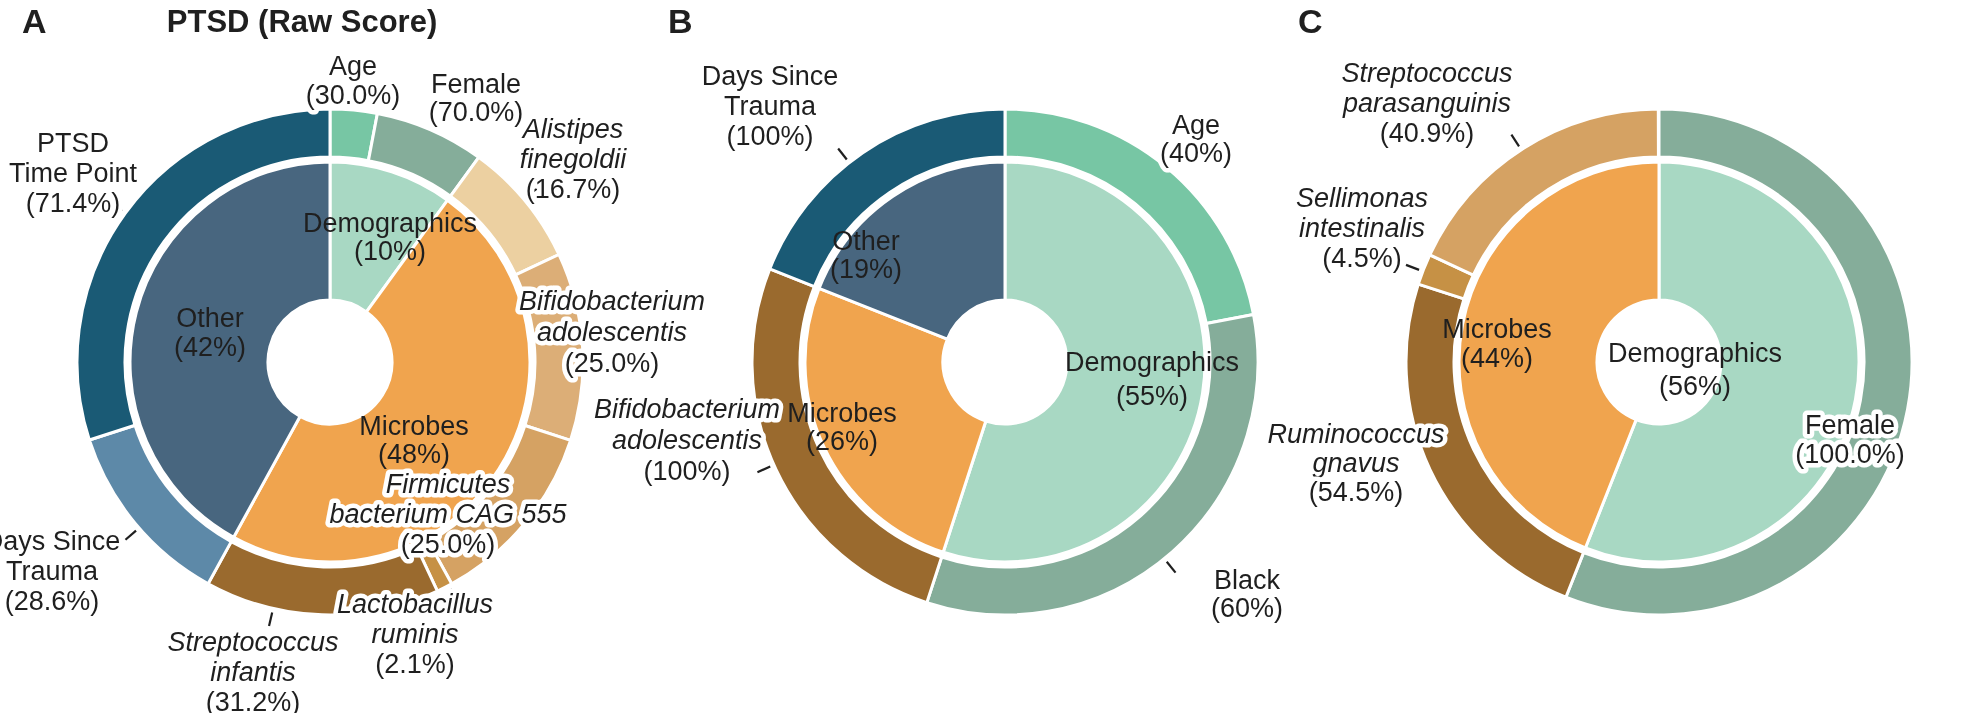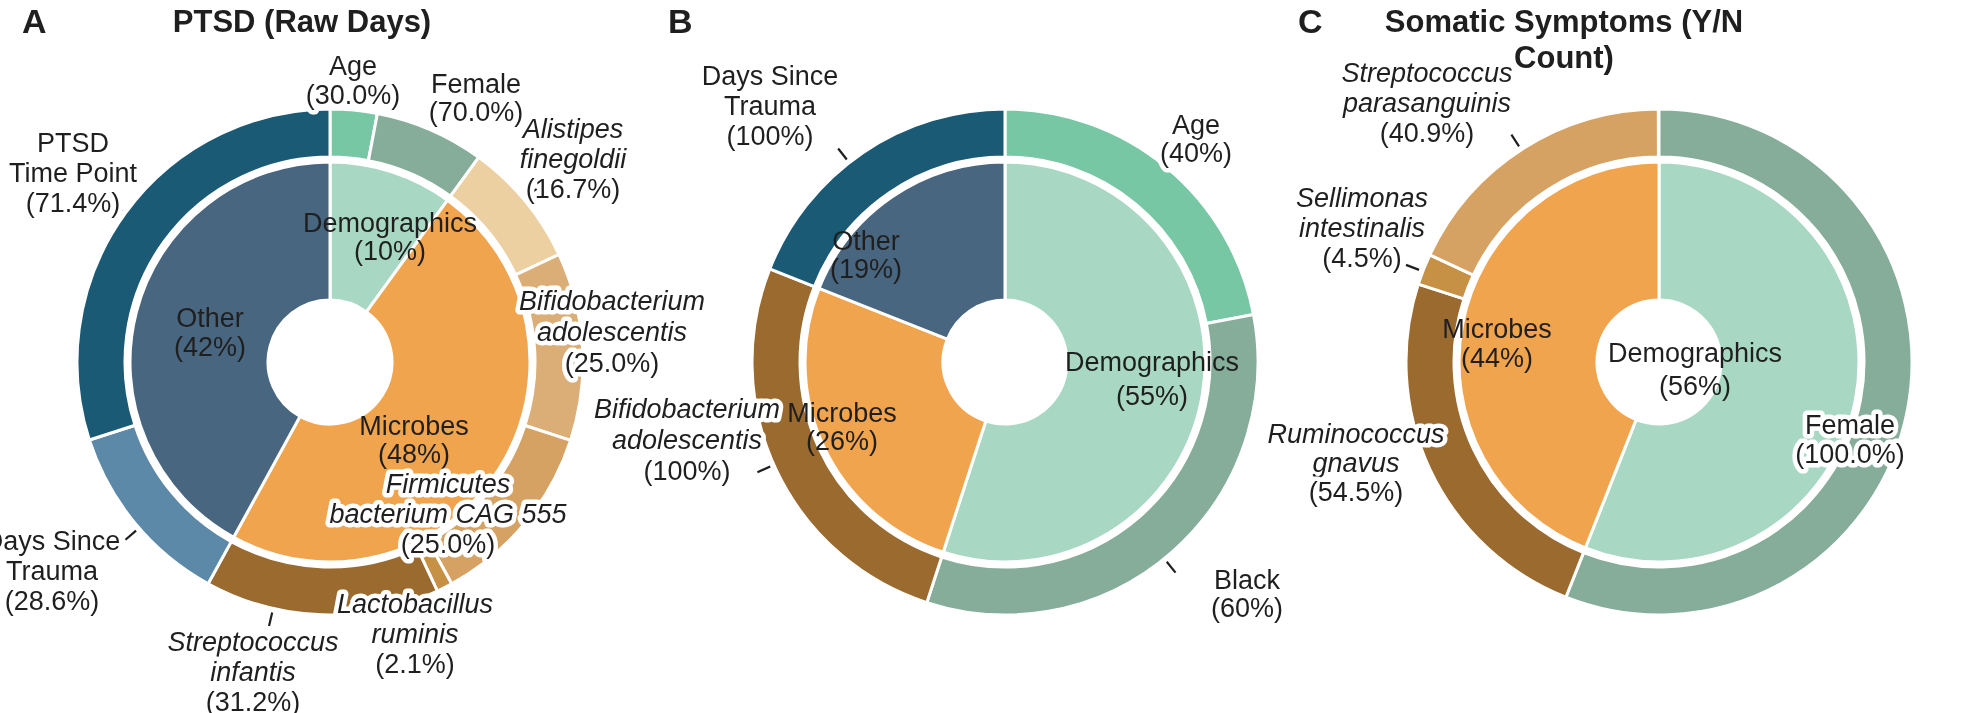--- a/index.html
+++ b/index.html
@@ -12,26 +12,25 @@
   .tick{stroke:#1f1f1f;stroke-width:2.2;fill:none;}
   .lbl{font-family:"Liberation Sans", sans-serif;font-size:27px;fill:#1f1f1f;text-anchor:middle;}
   .halo{stroke:#ffffff;stroke-width:9;paint-order:stroke;stroke-linejoin:round;}
   .it{font-style:italic;}
 </style>
 </head>
 <body>
 
 <div class="stage">
   <div class="panel-letter" style="left:22px;">A</div>
-  <div class="panel-title" style="left:92px;">PTSD (Raw Days)</div>
+  <div class="panel-title" style="left:92px;">PTSD (Raw Score)</div>
 
   <div class="panel-letter" style="left:668px;">B</div>
 
   <div class="panel-letter" style="left:1298px;">C</div>
-  <div class="panel-title" style="left:1354px;">Somatic Symptoms (Y/N Count)</div>
 
   <svg id="fig" width="1975" height="713" viewBox="0 0 1975 713">
       <g>
         <path d="M330.00 109.00 A253 253 0 0 1 377.41 113.48 L368.41 160.63 A205 205 0 0 0 330.00 157.00 Z" fill="#77c6a4" class="seg"></path>
         <path d="M377.41 113.48 A253 253 0 0 1 478.71 157.32 L450.50 196.15 A205 205 0 0 0 368.41 160.63 Z" fill="#85ad9a" class="seg"></path>
         <path d="M478.71 157.32 A253 253 0 0 1 559.03 254.51 L515.58 274.90 A205 205 0 0 0 450.50 196.15 Z" fill="#ecd0a1" class="seg"></path>
         <path d="M559.03 254.51 A253 253 0 0 1 570.54 440.42 L524.90 425.54 A205 205 0 0 0 515.58 274.90 Z" fill="#dcae77" class="seg"></path>
         <path d="M570.54 440.42 A253 253 0 0 1 451.66 583.83 L428.58 541.74 A205 205 0 0 0 524.90 425.54 Z" fill="#d5a263" class="seg"></path>
         <path d="M451.66 583.83 A253 253 0 0 1 437.38 591.08 L417.00 547.62 A205 205 0 0 0 428.58 541.74 Z" fill="#c69145" class="seg"></path>
         <path d="M437.38 591.08 A253 253 0 0 1 208.12 583.71 L231.24 541.64 A205 205 0 0 0 417.00 547.62 Z" fill="#9a6a2e" class="seg"></path>

